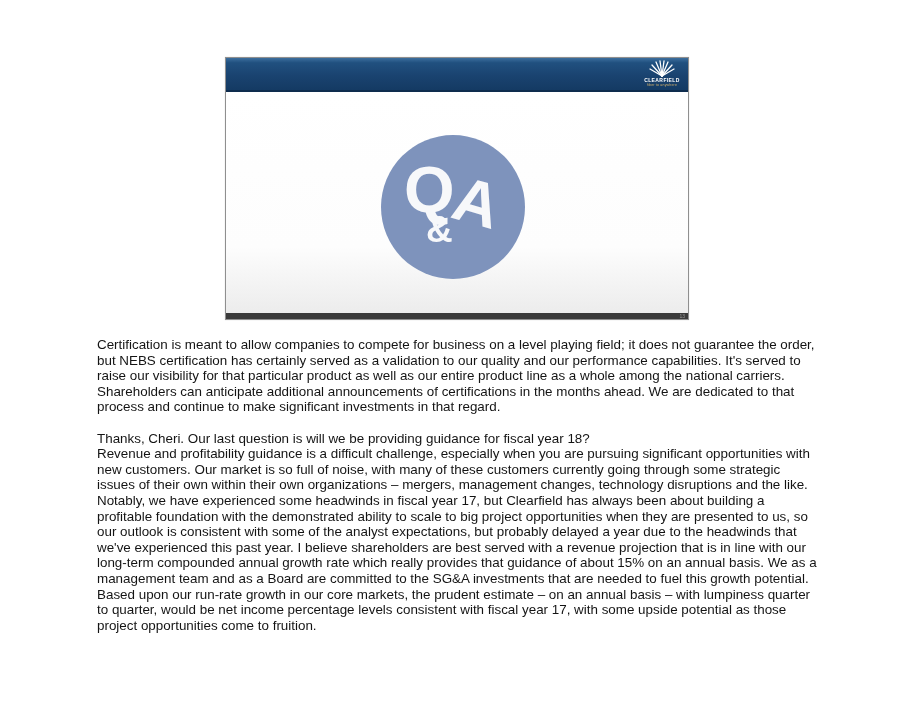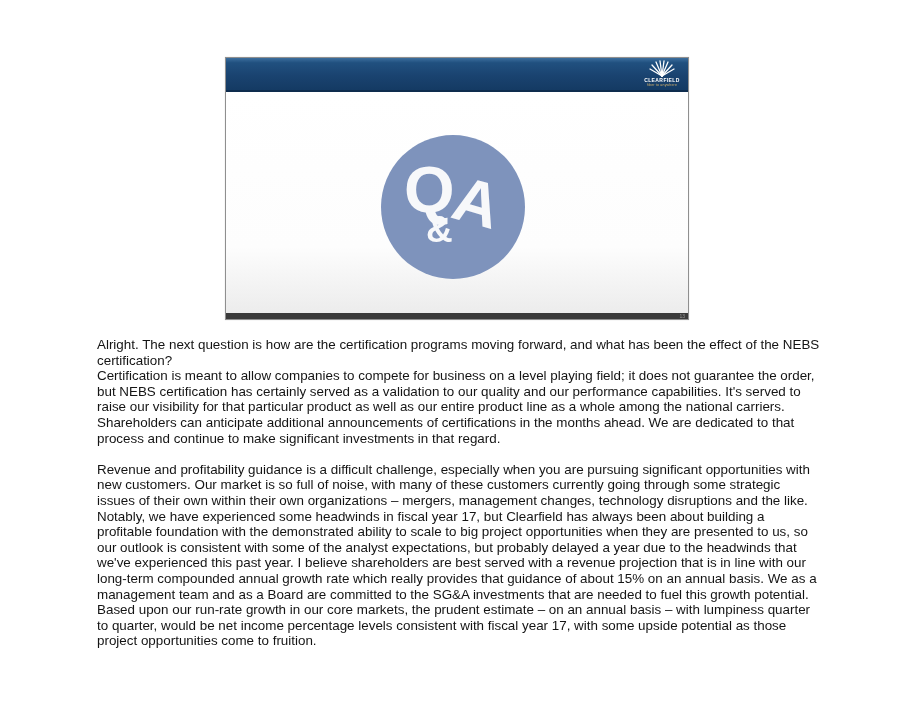--- a/index.html
+++ b/index.html
@@ -96,22 +96,22 @@
     </div>
 
     <div class="slide-footer">
       <span class="slide-page-number">13</span>
     </div>
   </div>
 
   <div class="transcript">
 
     <div class="qa-block">
-      <div class="q-line">Alright. The next question is how are the certification programs moving forward, and what has been the effect of the NEBS certification?</div>
       <div class="a-text">Certification is meant to allow companies to compete for business on a level playing field; it does not guarantee the order, but NEBS certification has certainly served as a validation to our quality and our performance capabilities. It's served to raise our visibility for that particular product as well as our entire product line as a whole among the national carriers. Shareholders can anticipate additional announcements of certifications in the months ahead. We are dedicated to that process and continue to make significant investments in that regard.</div>
     </div>
 
     <div class="qa-block">
+      <div class="q-line">Thanks, Cheri. Our last question is will we be providing guidance for fiscal year 18?</div>
       <div class="a-text">Revenue and profitability guidance is a difficult challenge, especially when you are pursuing significant opportunities with new customers. Our market is so full of noise, with many of these customers currently going through some strategic issues of their own within their own organizations – mergers, management changes, technology disruptions and the like. Notably, we have experienced some headwinds in fiscal year 17, but Clearfield has always been about building a profitable foundation with the demonstrated ability to scale to big project opportunities when they are presented to us, so our outlook is consistent with some of the analyst expectations, but probably delayed a year due to the headwinds that we've experienced this past year. I believe shareholders are best served with a revenue projection that is in line with our long-term compounded annual growth rate which really provides that guidance of about 15% on an annual basis. We as a management team and as a Board are committed to the SG&amp;A investments that are needed to fuel this growth potential. Based upon our run-rate growth in our core markets, the prudent estimate – on an annual basis – with lumpiness quarter to quarter, would be net income percentage levels consistent with fiscal year 17, with some upside potential as those project opportunities come to fruition.</div>
     </div>
 
   </div>
 </div>
 
 </body></html>

